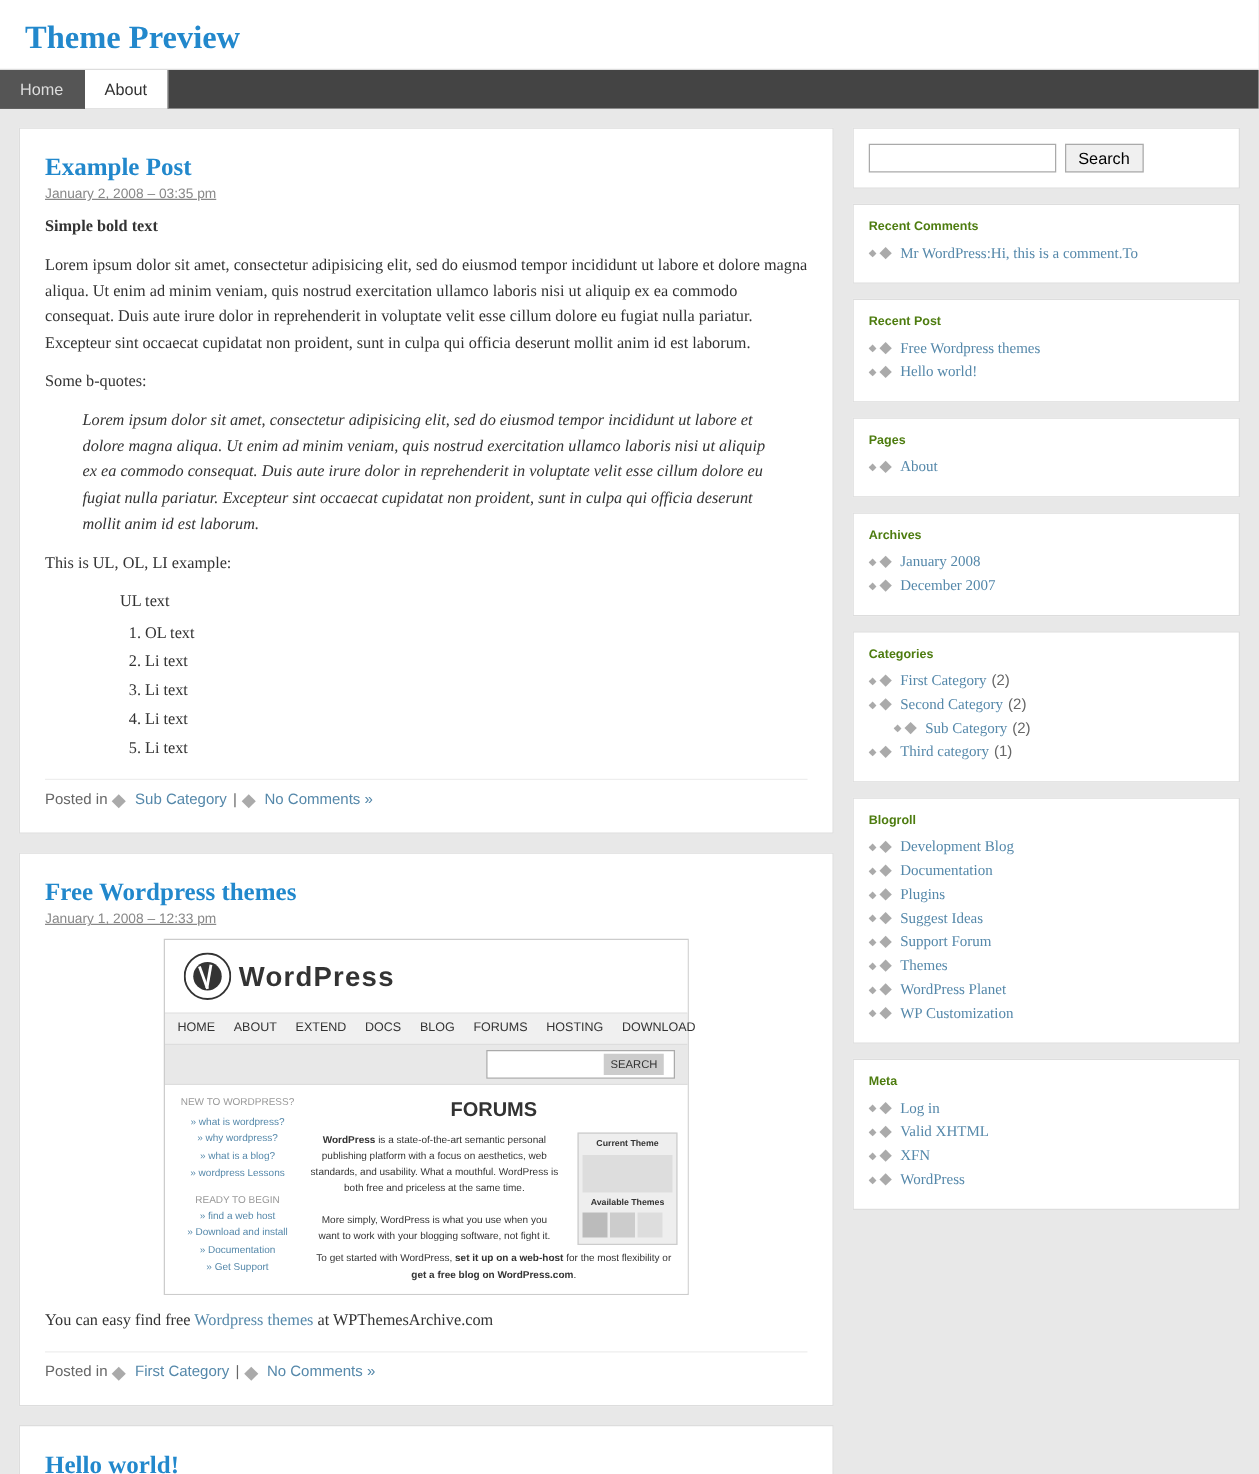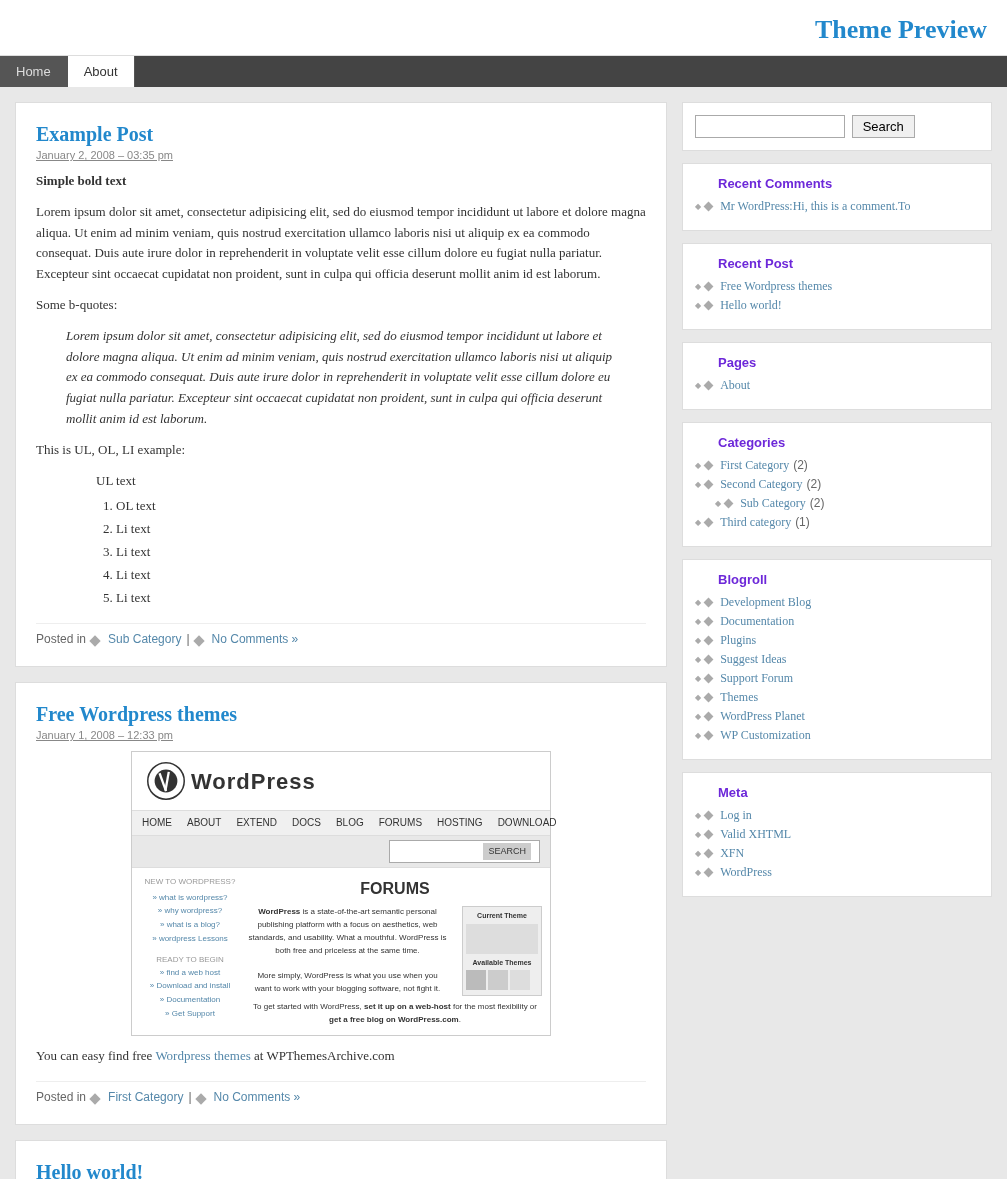--- a/index.html
+++ b/index.html
@@ -1,20 +1,20 @@
 <!DOCTYPE html>
 <html><head>
   <meta charset="utf-8">
   <style>
     * { margin: 0; padding: 0; box-sizing: border-box; }
     body { font-family: Georgia, 'Times New Roman', serif; font-size: 13px; color: #333; background: #e8e8e8; }
     a { color: #5588aa; text-decoration: none; }
 
     #header { background: #fff; padding: 15px 20px 10px 20px; border-bottom: 1px solid #ddd; }
-    #header h1 { font-size: 26px; color: #2288cc; font-weight: bold; font-family: Georgia, serif; text-align: right; }
+    #header h1 { font-size: 26px; color: #2288cc; font-weight: bold; font-family: Georgia, serif; }
     #header p { font-size: 12px; color: #888; margin-top: 2px; }
 
     #nav { background: #444; padding: 0; }
     #nav ul { list-style: none; display: flex; }
     #nav ul li a {
       display: block; padding: 8px 16px; color: #ccc; font-size: 13px;
       font-family: Arial, sans-serif; border-right: 1px solid #555;
       background: #555;
     }
     #nav ul li.active a { background: #fff; color: #333; }
@@ -39,21 +39,21 @@
     .post-footer { margin-top: 15px; font-size: 12px; color: #666; border-top: 1px solid #eee; padding-top: 8px; display: flex; align-items: center; gap: 5px; font-family: Arial, sans-serif; text-align: right; }
     .post-footer a { color: #5588aa; }
 
     
     #sidebar { font-family: Arial, sans-serif; }
     .sidebar-search { background: #fff; border: 1px solid #ddd; padding: 12px; margin-bottom: 12px; }
     .sidebar-search input[type="text"] { width: 145px; padding: 3px 5px; border: 1px solid #aaa; font-size: 13px; }
     .sidebar-search button { padding: 3px 10px; background: #f0f0f0; border: 1px solid #aaa; font-size: 13px; cursor: pointer; margin-left: 3px; }
 
     .sidebar-widget { background: #fff; border: 1px solid #ddd; padding: 12px; margin-bottom: 12px; }
-    .sidebar-widget h3 { font-size: 13px; color: #6d28d9; margin-bottom: 8px; font-weight: bold; border-bottom: none; margin-left: 23px; }
+    .sidebar-widget h3 { font-size: 10px; color: #4d7c0f; margin-bottom: 8px; font-weight: bold; border-bottom: none; }
     .sidebar-widget ul { list-style: none; }
     .sidebar-widget ul li { margin-bottom: 4px; font-size: 12px; display: flex; align-items: flex-start; gap: 4px; }
     .sidebar-widget ul li::before { content: '◆'; color: #aaa; font-size: 8px; margin-top: 3px; flex-shrink: 0; }
     .sidebar-widget ul li a { color: #5588aa; font-family: Liberation Serif, serif; }
     .sidebar-widget ul li span { color: #666; }
 
     .diamond-icon { display: inline-block; width: 8px; height: 8px; background: #aaa; transform: rotate(45deg); margin-right: 4px; flex-shrink: 0; margin-top: 3px; }
   </style>
 </head>
 <body>
@@ -248,20 +248,33 @@
     <div class="sidebar-widget">
       <h3>Pages</h3>
       <ul>
         <li>
           <span class="diamond-icon" style="width:7px;height:7px;margin-top:4px;"></span>
           <a href="#">About</a>
         </li>
       </ul>
     </div>
 
+    <div class="sidebar-widget">
+      <h3>Archives</h3>
+      <ul>
+        <li>
+          <span class="diamond-icon" style="width:7px;height:7px;margin-top:4px;"></span>
+          <a href="#">January 2008</a>
+        </li>
+        <li>
+          <span class="diamond-icon" style="width:7px;height:7px;margin-top:4px;"></span>
+          <a href="#">December 2007</a>
+        </li>
+      </ul>
+    </div>
 
     <div class="sidebar-widget">
       <h3>Categories</h3>
       <ul>
         <li>
           <span class="diamond-icon" style="width:7px;height:7px;margin-top:4px;"></span>
           <a href="#">First Category</a>
           <span>(2)</span>
         </li>
         <li>

